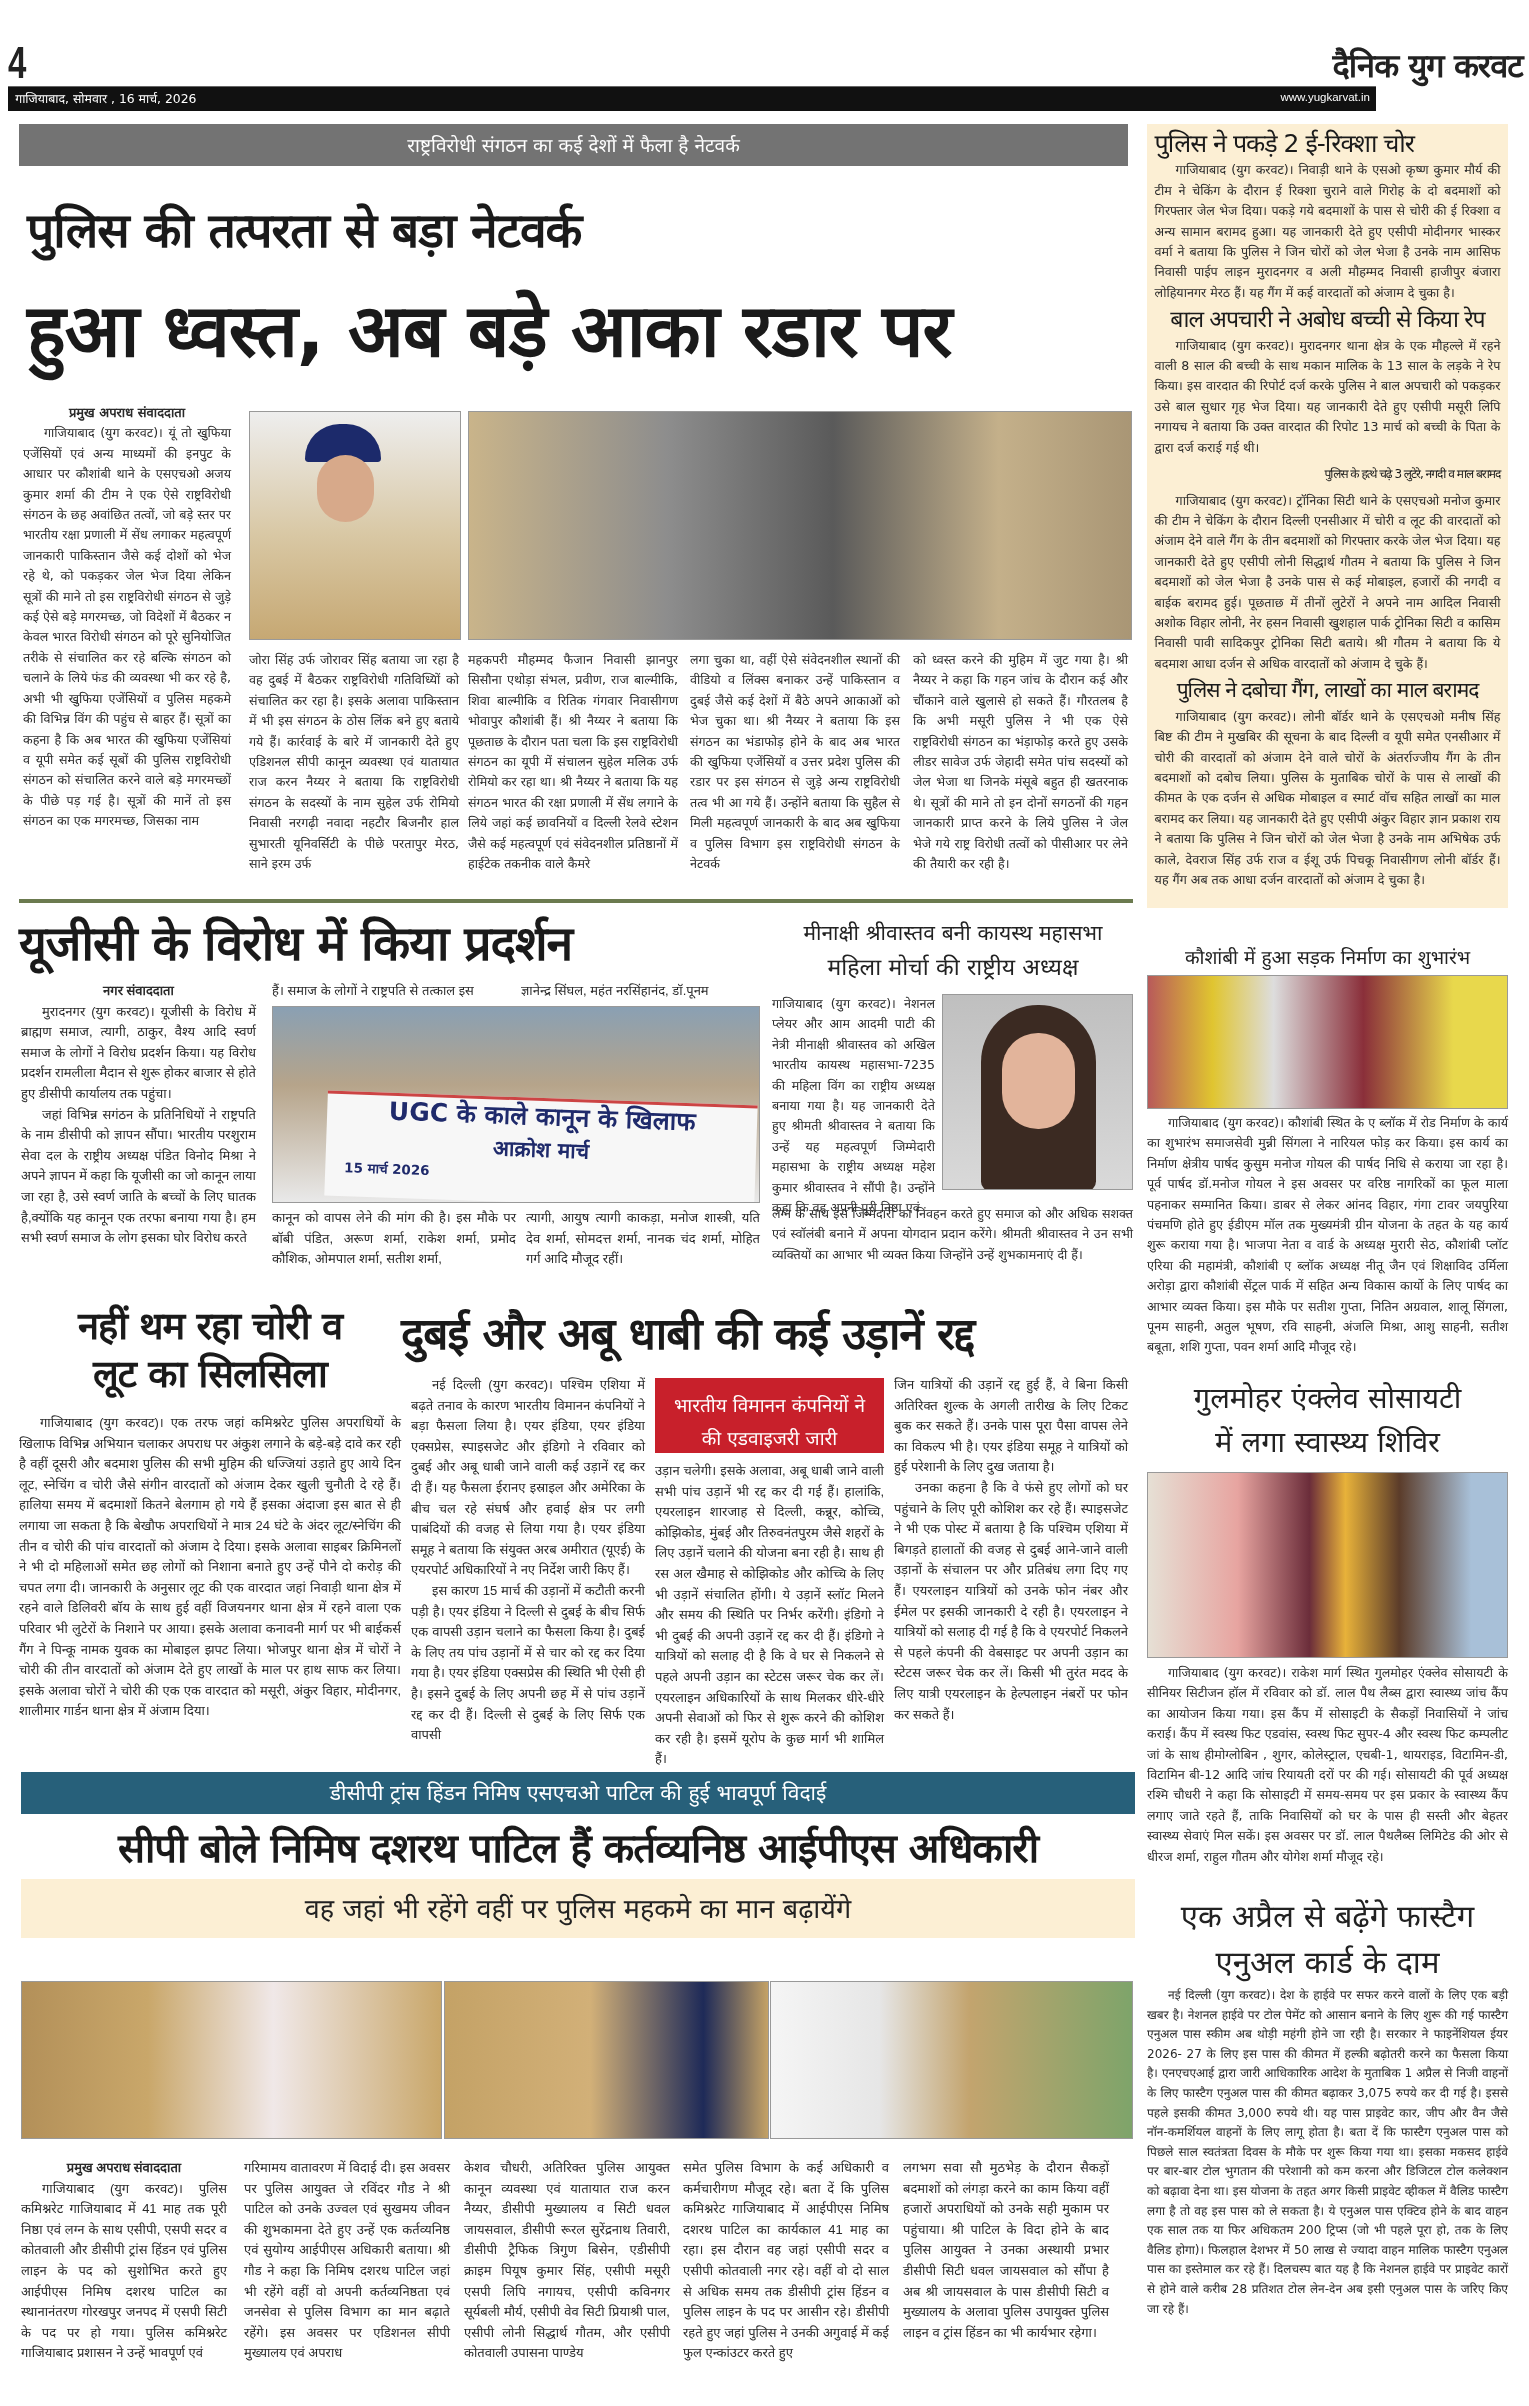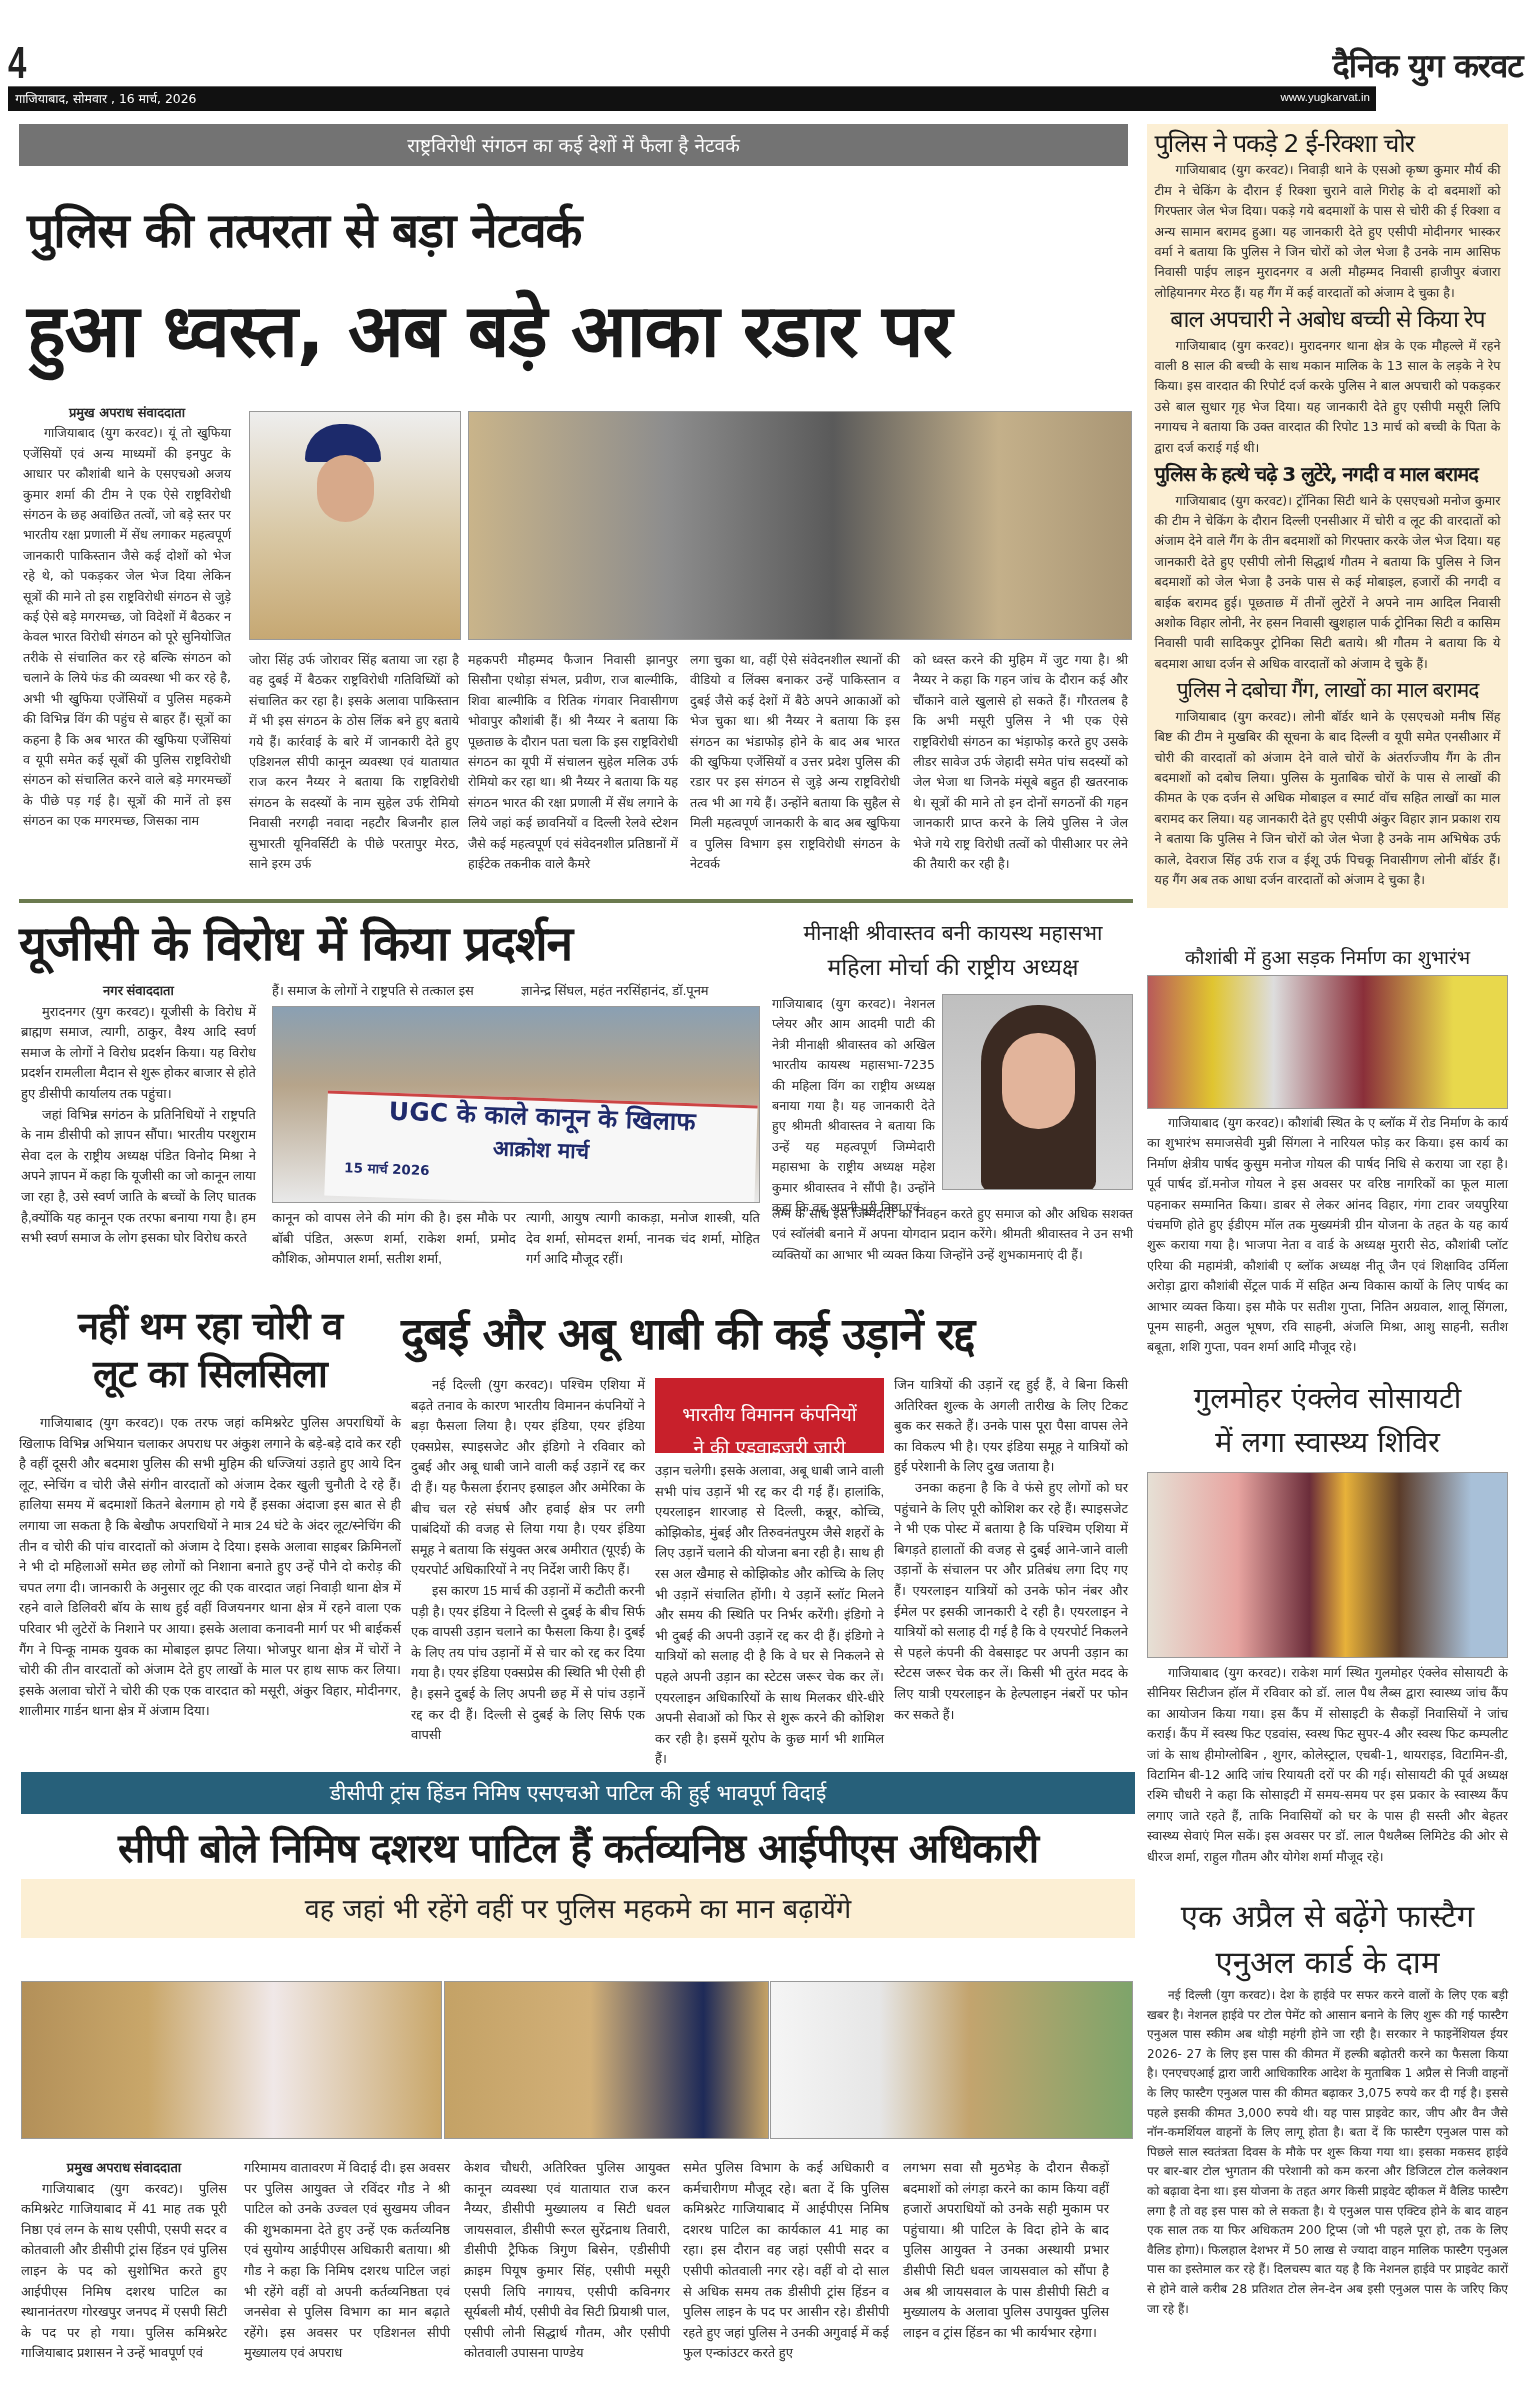--- a/index.html
+++ b/index.html
@@ -57,21 +57,21 @@
 <div class="abs side col" style="left:1147px;top:124px;width:361px;height:784px;padding:3.8px 7.6px">
   <div>
     <div class="hl" style="font-size:25px;line-height:32.5px;font-weight:normal;text-align:left">पुलिस ने पकड़े 2 ई-रिक्शा चोर</div>
     <p>गाजियाबाद (युग करवट)। निवाड़ी थाने के एसओ कृष्ण कुमार मौर्य की टीम ने चेकिंग के दौरान ई रिक्शा चुराने वाले गिरोह के दो बदमाशों को गिरफ्तार जेल भेज दिया। पकड़े गये बदमाशों के पास से चोरी की ई रिक्शा व अन्य सामान बरामद हुआ। यह जानकारी देते हुए एसीपी मोदीनगर भास्कर वर्मा ने बताया कि पुलिस ने जिन चोरों को जेल भेजा है उनके नाम आसिफ निवासी पाईप लाइन मुरादनगर व अली मौहम्मद निवासी हाजीपुर बंजारा लोहियानगर मेरठ हैं। यह गैंग में कई वारदातों को अंजाम दे चुका है।</p>
   </div>
   <div>
     <div class="hl" style="font-size:23px;line-height:32.5px;font-weight:normal;text-align:center">बाल अपचारी ने अबोध बच्ची से किया रेप</div>
     <p>गाजियाबाद (युग करवट)। मुरादनगर थाना क्षेत्र के एक मौहल्ले में रहने वाली 8 साल की बच्ची के साथ मकान मालिक के 13 साल के लड़के ने रेप किया। इस वारदात की रिपोर्ट दर्ज करके पुलिस ने बाल अपचारी को पकड़कर उसे बाल सुधार गृह भेज दिया। यह जानकारी देते हुए एसीपी मसूरी लिपि नगायच ने बताया कि उक्त वारदात की रिपोट 13 मार्च को बच्ची के पिता के द्वारा दर्ज कराई गई थी।</p>
   </div>
   <div>
-    <div class="hl" style="font-size:20px;line-height:32.5px;font-weight:bold;text-align:left">पुलिस के हत्थे चढ़े 3 लुटेरे, नगदी व माल बरामद</div>
+    <div class="hl" style="font-size:12px;line-height:32.5px;font-weight:normal;text-align:right">पुलिस के हत्थे चढ़े 3 लुटेरे, नगदी व माल बरामद</div>
     <p>गाजियाबाद (युग करवट)। ट्रॉनिका सिटी थाने के एसएचओ मनोज कुमार की टीम ने चेकिंग के दौरान दिल्ली एनसीआर में चोरी व लूट की वारदातों को अंजाम देने वाले गैंग के तीन बदमाशों को गिरफ्तार करके जेल भेज दिया। यह जानकारी देते हुए एसीपी लोनी सिद्धार्थ गौतम ने बताया कि पुलिस ने जिन बदमाशों को जेल भेजा है उनके पास से कई मोबाइल, हजारों की नगदी व बाईक बरामद हुई। पूछताछ में तीनों लुटेरों ने अपने नाम आदिल निवासी अशोक विहार लोनी, नेर हसन निवासी खुशहाल पार्क ट्रोनिका सिटी व कासिम निवासी पावी सादिकपुर ट्रोनिका सिटी बताये। श्री गौतम ने बताया कि ये बदमाश आधा दर्जन से अधिक वारदातों को अंजाम दे चुके हैं।</p>
   </div>
   <div>
     <div class="hl" style="font-size:21px;line-height:32.5px;font-weight:normal;text-align:center">पुलिस ने दबोचा गैंग, लाखों का माल बरामद</div>
     <p>गाजियाबाद (युग करवट)। लोनी बॉर्डर थाने के एसएचओ मनीष सिंह बिष्ट की टीम ने मुखबिर की सूचना के बाद दिल्ली व यूपी समेत एनसीआर में चोरी की वारदातों को अंजाम देने वाले चोरों के अंतर्राज्जीय गैंग के तीन बदमाशों को दबोच लिया। पुलिस के मुताबिक चोरों के पास से लाखों की कीमत के एक दर्जन से अधिक मोबाइल व स्मार्ट वॉच सहित लाखों का माल बरामद कर लिया। यह जानकारी देते हुए एसीपी अंकुर विहार ज्ञान प्रकाश राय ने बताया कि पुलिस ने जिन चोरों को जेल भेजा है उनके नाम अभिषेक उर्फ काले, देवराज सिंह उर्फ राज व ईशू उर्फ पिचकू निवासीगण लोनी बॉर्डर हैं। यह गैंग अब तक आधा दर्जन वारदातों को अंजाम दे चुका है।</p>
   </div>
 </div>
 
 <div class="abs hl" style="left:19px;top:910px;font-size:48px;line-height:67px;white-space:nowrap">यूजीसी के विरोध में किया प्रदर्शन</div>
 <div class="abs cond" style="left:21px;top:981px;width:235px">
@@ -122,21 +122,21 @@
 </div>
 <div class="abs cond" style="left:19px;top:1413px;width:382px">
     <p>गाजियाबाद (युग करवट)। एक तरफ जहां कमिश्नरेट पुलिस अपराधियों के खिलाफ विभिन्न अभियान चलाकर अपराध पर अंकुश लगाने के बड़े-बड़े दावे कर रही है वहीं दूसरी और बदमाश पुलिस की सभी मुहिम की धज्जियां उड़ाते हुए आये दिन लूट, स्नेचिंग व चोरी जैसे संगीन वारदातों को अंजाम देकर खुली चुनौती दे रहे हैं। हालिया समय में बदमाशों कितने बेलगाम हो गये हैं इसका अंदाजा इस बात से ही लगाया जा सकता है कि बेखौफ अपराधियों ने मात्र 24 घंटे के अंदर लूट/स्नेचिंग की तीन व चोरी की पांच वारदातों को अंजाम दे दिया। इसके अलावा साइबर क्रिमिनलों ने भी दो महिलाओं समेत छह लोगों को निशाना बनाते हुए उन्हें पौने दो करोड़ की चपत लगा दी। जानकारी के अनुसार लूट की एक वारदात जहां निवाड़ी थाना क्षेत्र में रहने वाले डिलिवरी बॉय के साथ हुई वहीं विजयनगर थाना क्षेत्र में रहने वाला एक परिवार भी लुटेरों के निशाने पर आया। इसके अलावा कनावनी मार्ग पर भी बाईकर्स गैंग ने पिन्कू नामक युवक का मोबाइल झपट लिया। भोजपुर थाना क्षेत्र में चोरों ने चोरी की तीन वारदातों को अंजाम देते हुए लाखों के माल पर हाथ साफ कर लिया। इसके अलावा चोरों ने चोरी की एक एक वारदात को मसूरी, अंकुर विहार, मोदीनगर, शालीमार गार्डन थाना क्षेत्र में अंजाम दिया।</p>
   </div>
 
 <div class="abs hl" style="left:401px;top:1302px;font-size:44px;line-height:63px;white-space:nowrap;font-weight:bold">दुबई और अबू धाबी की कई उड़ानें रद्द</div>
 <div class="abs cond" style="left:411px;top:1375px;width:234px">
   <p>नई दिल्ली (युग करवट)। पश्चिम एशिया में बढ़ते तनाव के कारण भारतीय विमानन कंपनियों ने बड़ा फैसला लिया है। एयर इंडिया, एयर इंडिया एक्सप्रेस, स्पाइसजेट और इंडिगो ने रविवार को दुबई और अबू धाबी जाने वाली कई उड़ानें रद्द कर दी हैं। यह फैसला ईरानए इस्राइल और अमेरिका के बीच चल रहे संघर्ष और हवाई क्षेत्र पर लगी पाबंदियों की वजह से लिया गया है। एयर इंडिया समूह ने बताया कि संयुक्त अरब अमीरात (यूएई) के एयरपोर्ट अधिकारियों ने नए निर्देश जारी किए हैं।</p>
   <p>इस कारण 15 मार्च की उड़ानों में कटौती करनी पड़ी है। एयर इंडिया ने दिल्ली से दुबई के बीच सिर्फ एक वापसी उड़ान चलाने का फैसला किया है। दुबई के लिए तय पांच उड़ानों में से चार को रद्द कर दिया गया है। एयर इंडिया एक्सप्रेस की स्थिति भी ऐसी ही है। इसने दुबई के लिए अपनी छह में से पांच उड़ानें रद्द कर दी हैं। दिल्ली से दुबई के लिए सिर्फ एक वापसी</p>
 </div>
-<div class="abs" style="left:655px;top:1378px;width:229px;height:75px;background:#c8202b;color:#fff;text-align:center;font:19px 'DejaVu Sans',sans-serif;line-height:32.5px;padding:20px">भारतीय विमानन कंपनियों ने की एडवाइजरी जारी</div>
+<div class="abs" style="left:655px;top:1378px;width:229px;height:75px;background:#c8202b;color:#fff;text-align:center;font:19px 'DejaVu Sans',sans-serif;line-height:32.5px;padding:11px">भारतीय विमानन कंपनियों ने की एडवाइजरी जारी</div>
 <div class="abs cond" style="left:655px;top:1461px;width:229px">
     <p style="text-indent:0">उड़ान चलेगी। इसके अलावा, अबू धाबी जाने वाली सभी पांच उड़ानें भी रद्द कर दी गई हैं। हालांकि, एयरलाइन शारजाह से दिल्ली, कन्नूर, कोच्चि, कोझिकोड, मुंबई और तिरुवनंतपुरम जैसे शहरों के लिए उड़ानें चलाने की योजना बना रही है। साथ ही रस अल खैमाह से कोझिकोड और कोच्चि के लिए भी उड़ानें संचालित होंगी। ये उड़ानें स्लॉट मिलने और समय की स्थिति पर निर्भर करेंगी। इंडिगो ने भी दुबई की अपनी उड़ानें रद्द कर दी हैं। इंडिगो ने यात्रियों को सलाह दी है कि वे घर से निकलने से पहले अपनी उड़ान का स्टेटस जरूर चेक कर लें। एयरलाइन अधिकारियों के साथ मिलकर धीरे-धीरे अपनी सेवाओं को फिर से शुरू करने की कोशिश कर रही है। इसमें यूरोप के कुछ मार्ग भी शामिल हैं।</p>
   </div>
 <div class="abs cond" style="left:894px;top:1375px;width:234px">
   <p style="text-indent:0">जिन यात्रियों की उड़ानें रद्द हुई हैं, वे बिना किसी अतिरिक्त शुल्क के अगली तारीख के लिए टिकट बुक कर सकते हैं। उनके पास पूरा पैसा वापस लेने का विकल्प भी है। एयर इंडिया समूह ने यात्रियों को हुई परेशानी के लिए दुख जताया है।</p>
   <p>उनका कहना है कि वे फंसे हुए लोगों को घर पहुंचाने के लिए पूरी कोशिश कर रहे हैं। स्पाइसजेट ने भी एक पोस्ट में बताया है कि पश्चिम एशिया में बिगड़ते हालातों की वजह से दुबई आने-जाने वाली उड़ानों के संचालन पर और प्रतिबंध लगा दिए गए हैं। एयरलाइन यात्रियों को उनके फोन नंबर और ईमेल पर इसकी जानकारी दे रही है। एयरलाइन ने यात्रियों को सलाह दी गई है कि वे एयरपोर्ट निकलने से पहले कंपनी की वेबसाइट पर अपनी उड़ान का स्टेटस जरूर चेक कर लें। किसी भी तुरंत मदद के लिए यात्री एयरलाइन के हेल्पलाइन नंबरों पर फोन कर सकते हैं।</p>
 </div>
 
 <div class="abs" style="left:1147px;top:1376px;width:361px;text-align:center;font:29px 'DejaVu Sans',sans-serif;line-height:44px">
   <div>गुलमोहर एंक्लेव सोसायटी</div>

